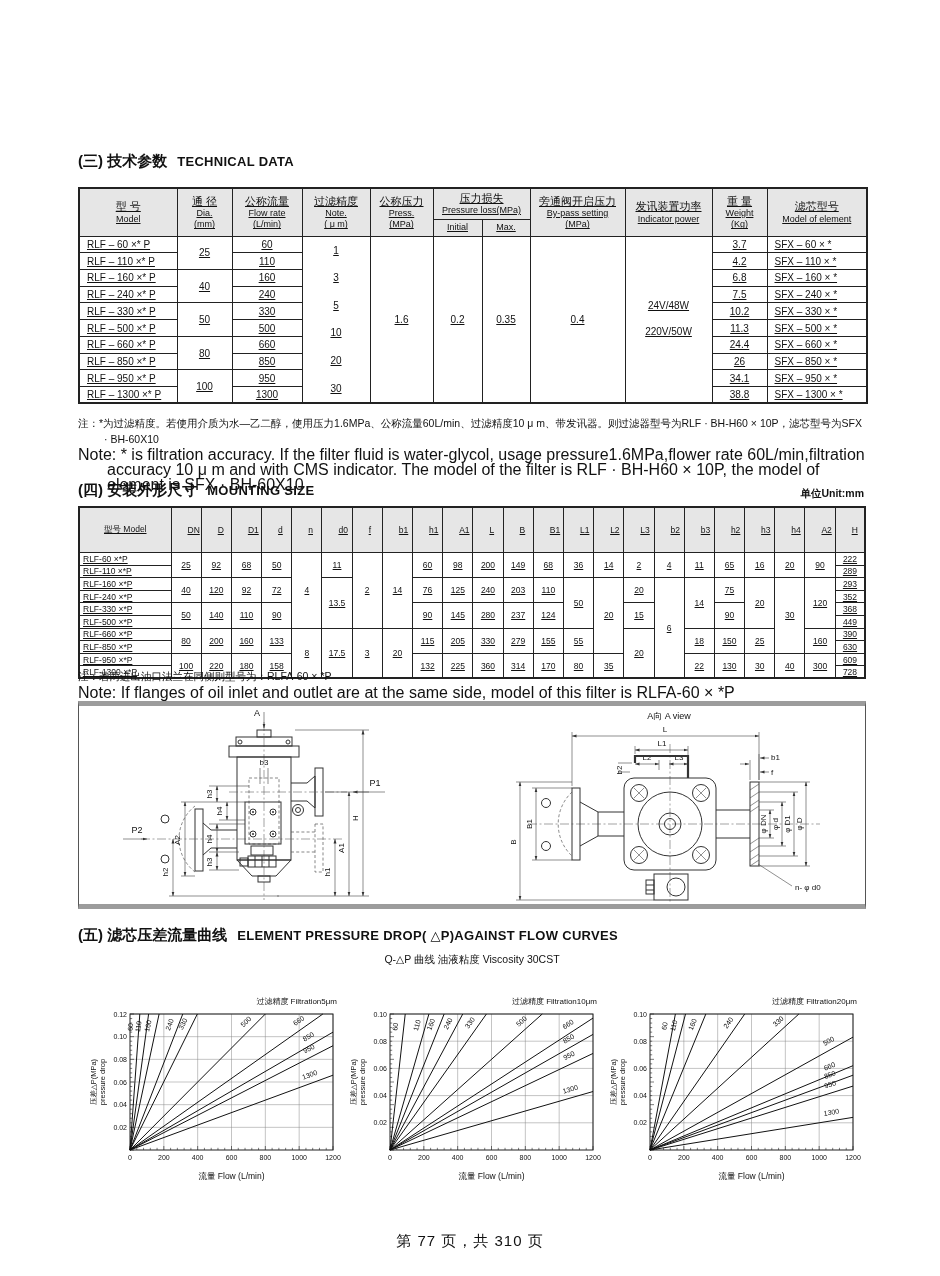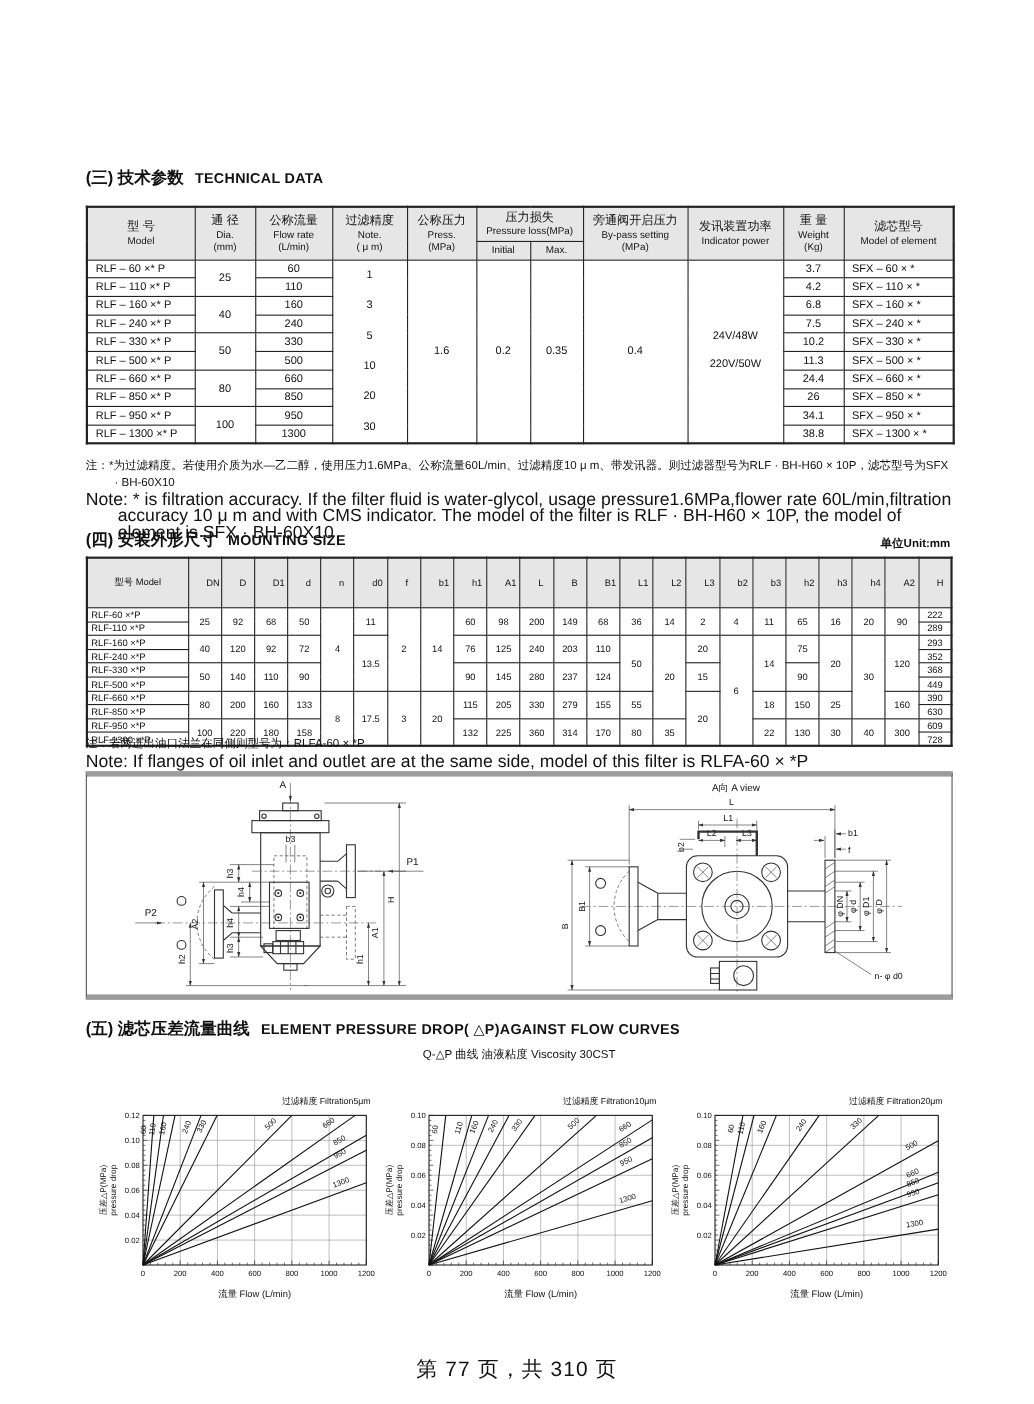--- a/index.html
+++ b/index.html
@@ -10,21 +10,21 @@
   
   .sec-title { position:absolute; white-space:nowrap; }
   .sec-title .zh { font-size:15px; font-weight:bold; }
   .sec-title .en { font-size:13px; font-weight:bold; margin-left:10px; letter-spacing:0.3px; }
   #sec3 { top:152px; }
   #sec4 { top:481px; width:788px; }
   #sec5 { top:926px; }
   .unit-label { position:absolute; right:2px; top:6px; font-size:10.5px; font-weight:bold; }
 
   
-  table { border-collapse:collapse; table-layout:fixed; background:#fff; }
+  table { border-collapse:collapse; table-layout:fixed; background:#fff;text-decoration:underline; }
   th, td { border:1px solid #222; text-align:center; vertical-align:middle; overflow:hidden; }
   th { background:#e6e6e6; font-weight:normal; }
   #t1-wrap { position:absolute; top:187px; }
   #t1 { width:788px; border:2px solid #222; }
   #t1 th { font-size:9px; padding:2px 1px; line-height:1.3; }
   #t1 th div:first-child { font-size:11px; }
   #t1 td { font-size:10px; height:16.6px; padding:0 2px; }
   #t1 .model { text-align:left; padding-left:7px; }
   #t1 .spread div { height:27.6px; line-height:27.6px; }
   #t1 .gap2 div { line-height:26px; }
@@ -58,21 +58,21 @@
 
   
   #subs { position:absolute; top:950px; width:788px; text-align:center;
           font-size:10.5px; line-height:19px; }
   #charts { position:absolute; top:994px; width:788px; display:flex;
             padding-left:10px; gap:7px; }
   .chart { background:#fff; }
 
   
   #footer { position:absolute; top:1232px; left:0; width:940px; text-align:center;
-            font-size:19px; letter-spacing:1px; }
+            font-size:15px; letter-spacing:1px; }
 </style>
 </head>
 <body>
 
 <div class="content">
 
   <div id="sec3" class="sec-title">
     <span class="zh">(三) 技术参数</span><span class="en">TECHNICAL DATA</span>
   </div>
 

